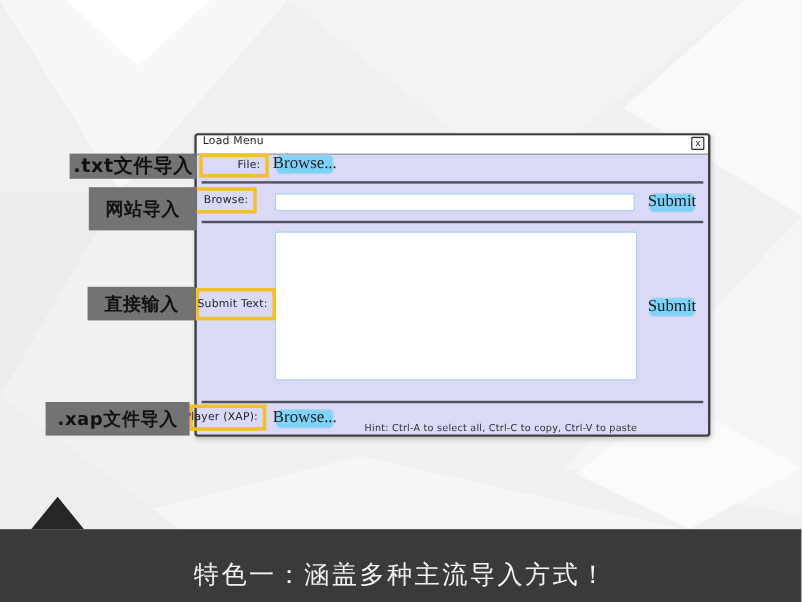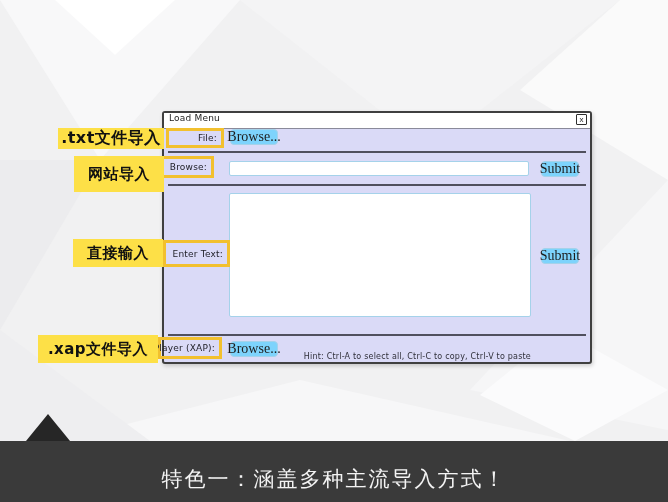--- a/index.html
+++ b/index.html
@@ -45,21 +45,21 @@
     padding:0 3px;font-family:inherit;outline:none;
   }
   .hint{
     position:absolute;font-size:8px;color:#30303a;letter-spacing:.2px;
     white-space:nowrap;
     margin-top:32px;
   }
 
   
   .callout{
-    position:absolute;background:#fde047;z-index:6;display:flex;
+    position:absolute;background:#737373;z-index:6;display:flex;
     align-items:center;justify-content:center;color:#111111;
     font-weight:700;font-size:15px;white-space:nowrap;letter-spacing:.5px;
   }
 
   
   .banner{
     position:absolute;left:0;right:0;top:441px;height:75px;background:#3a3a3a;
     display:flex;align-items:center;justify-content:center;z-index:3;
   }
   .banner-text{
@@ -106,21 +106,21 @@
     <div class="field-label-box" style="left:-6px;top:43px;width:56px;height:22px;">
       <span class="field-label">Browse:</span>
     </div>
     <input class="text-input" style="left: 65px; top: 48px; width: 300px; height: 15px;" value="">
     <button class="ui-btn" style="left:377px;top:48px;width:38px;height:16px;">Submit</button>
 
     <div class="sep" style="top:71px;"></div>
 
     <textarea class="text-input" style="left: 65px; top: 80px; width: 302px; height: 124px; resize: none;"></textarea>
     <div class="field-label-box" style="left:-1px;top:127px;width:67px;height:27px;">
-      <span class="field-label">Enter Text:</span>
+      <span class="field-label">Submit Text:</span>
     </div>
     <button class="ui-btn" style="left:377px;top:135px;width:38px;height:16px;">Submit</button>
     <div class="hint" style="top:207px;right:59px;">Hint: Ctrl-A to select all, Ctrl-C to copy, Ctrl-V to paste</div>
 
     <div class="sep" style="top:221px;"></div>
 
     <div class="field-label-box" style="left:-6px;top:224px;width:64px;height:22px;">
       <span class="field-label">Player (XAP):</span>
     </div>
     <button class="ui-btn" style="left:66px;top:228px;width:48px;height:16px;">Browse...</button>

